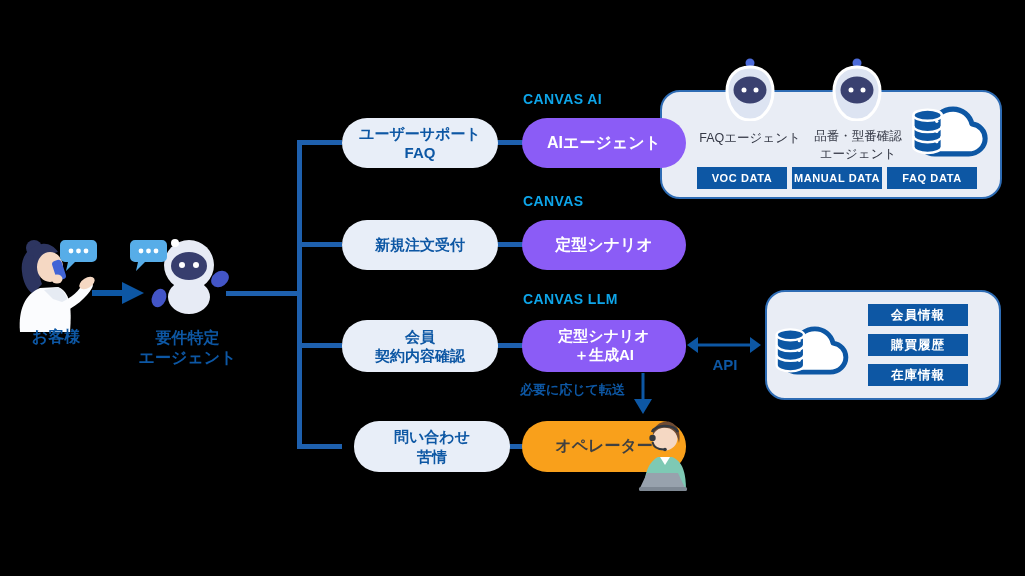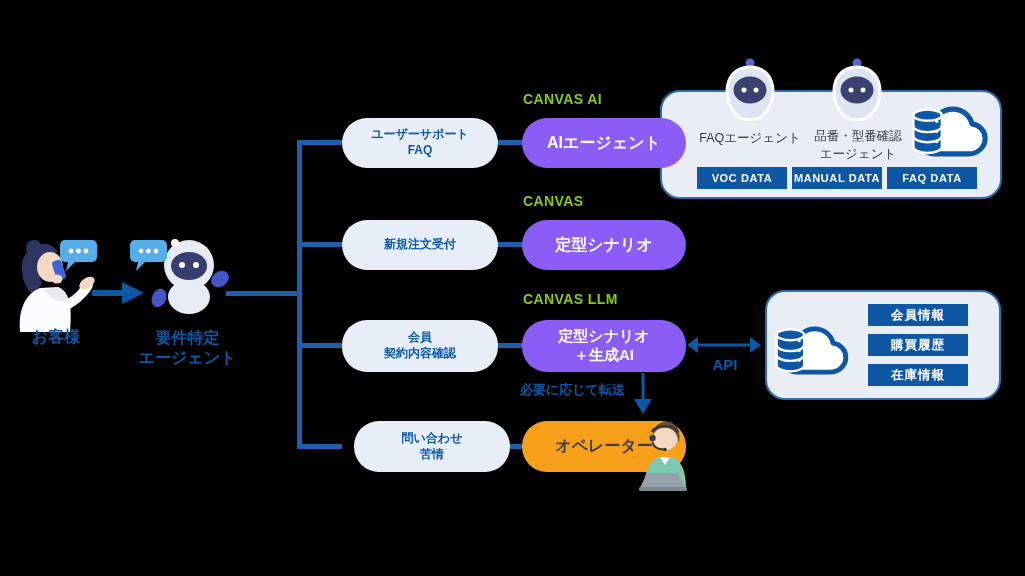--- a/index.html
+++ b/index.html
@@ -7,30 +7,30 @@
          font-family:"Liberation Sans","DejaVu Sans",sans-serif;}
   .abs{position:absolute;box-sizing:border-box;}
   .preline{white-space:pre-line;}
   .center{display:flex;align-items:center;justify-content:center;text-align:center;}
 
   
   .hline,.vline{background:#1e60ae;}
 
   
   .req-box{background:#e8eef8;border-radius:25px;color:#0d57a4;font-weight:bold;
-           font-size:12px;line-height:1.3;}
+           font-size:15px;line-height:1.3;}
   
   .handler-box{background:#8b5cf6;border-radius:25px;color:#fff;font-weight:bold;
            font-size:16px;line-height:1.25;z-index:4;}
   .handler-box.small{font-size:15px;}
   
   .operator-box{background:#f9a01b;border-radius:25px;color:#404040;font-weight:bold;
            font-size:16px;z-index:4;}
   
-  .sys-label{color:#84cc16;font-weight:800;font-size:14px;letter-spacing:.4px;}
+  .sys-label{color:#0ea5e9;font-weight:800;font-size:14px;letter-spacing:.4px;}
   
   .who-label{color:#0d57a4;font-weight:bold;font-size:16px;line-height:1.25;}
 
   
   .panel{background:#e9edf5;border:2px solid #2e6cb4;border-radius:20px;z-index:1;}
   .chip{background:#0d57a4;color:#fff;font-weight:bold;text-align:center;
         display:flex;align-items:center;justify-content:center;z-index:2;}
   .chip.data{font-size:11px;letter-spacing:.6px;}
   .chip.info{font-size:12.5px;letter-spacing:1px;font-weight:600;}
   .agent-label{color:#343845;font-size:12.5px;line-height:1.45;z-index:2;}

